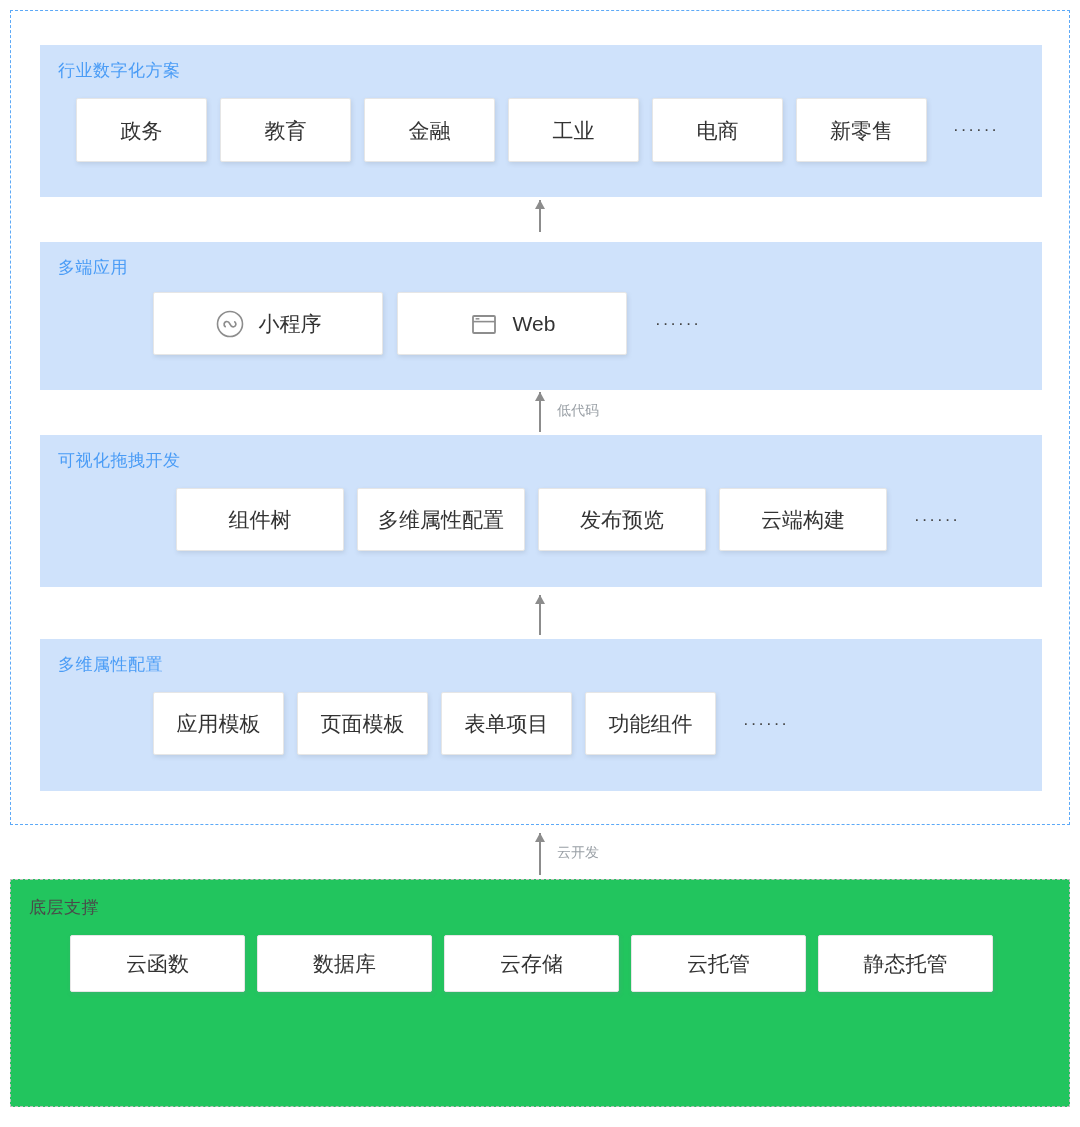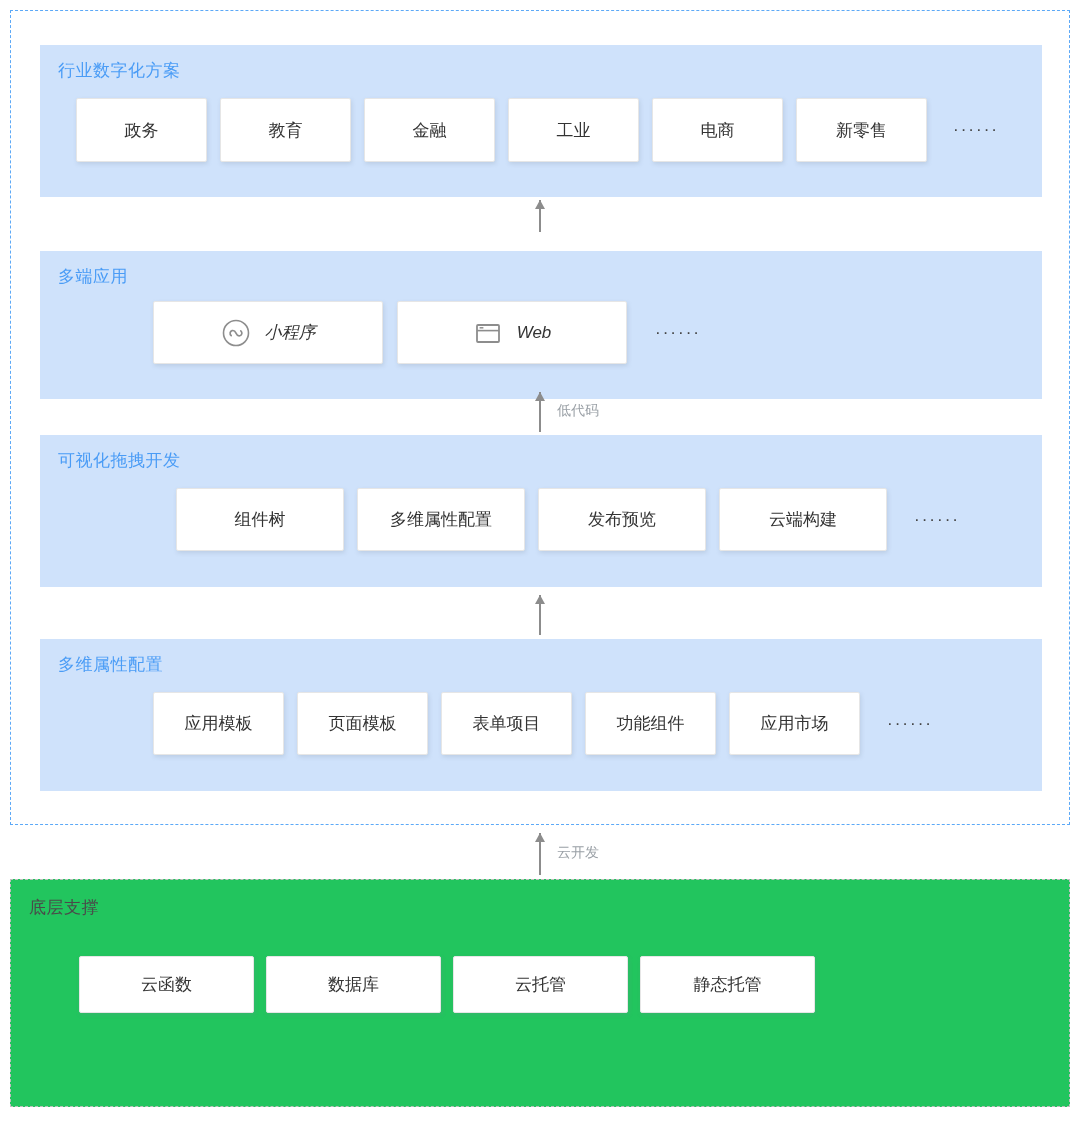--- a/index.html
+++ b/index.html
@@ -66,21 +66,21 @@
 
   .card {
     box-sizing: border-box;
     background: #ffffff;
     border: 1px solid #e6e6e6;
     border-radius: 2px;
     box-shadow: 1px 2px 4px rgba(120,135,155,0.22);
     display: flex;
     align-items: center;
     justify-content: center;
-    font-size: 17px;
+    font-size: 21px;
     color: #333333;
     white-space: nowrap;
   }
   .card .card-label {
     line-height: 1;
   }
 
   .ellipsis {
     font-size: 17px;
     color: #444444;
@@ -89,23 +89,23 @@
     display: inline-block;
   }
 
   
   #layer-industry { top: 45px; height: 152px; }
   #layer-industry .cards { left: 36px; top: 53px; }
   #layer-industry .card { width: 131px; height: 64px; margin-right: 13px; }
   #layer-industry .ellipsis { margin-left: 13px; }
 
   
-  #layer-multiend { top: 251px; height: 148px; }
+  #layer-multiend { top: 242px; height: 148px; }
   #layer-multiend .cards { left: 113px; top: 50px; }
-  #layer-multiend .card { width: 230px; height: 63px; margin-right: 14px; gap: 14px; font-style: italic; }
+  #layer-multiend .card { width: 230px; height: 63px; margin-right: 14px; gap: 14px; }
   #layer-multiend .ellipsis { margin-left: 14px; }
 
   
   #layer-visual { top: 435px; height: 152px; }
   #layer-visual .cards { left: 113px; top: 53px; margin-left: 23px; }
   #layer-visual .card { width: 168px; height: 63px; margin-right: 13px; }
   #layer-visual .ellipsis { margin-left: 14px; }
 
   
   #layer-ecology { top: 639px; height: 152px; }
@@ -121,23 +121,22 @@
     width: 1060px;
     height: 228px;
     box-sizing: border-box;
     border: 1.5px dashed #bfbfbf;
     background: #22c55e;
   }
   .base-panel .layer-title { left: 18px; top: 16px; }
 
   .base-rows {
     position: absolute;
-    left: 68px;
+    left: 59px;
     top: 55px;
-    margin-top: 21px;
   }
   .base-row {
     display: flex;
     align-items: center;
     margin-bottom: 11px;
   }
   .base-row .card {
     width: 175px;
     height: 57px;
     margin-right: 12px;
@@ -280,42 +279,42 @@
       </div>
       <div class="card">
         <span class="card-label">页面模板</span>
       </div>
       <div class="card">
         <span class="card-label">表单项目</span>
       </div>
       <div class="card">
         <span class="card-label">功能组件</span>
       </div>
-      <div class="card">
-        <span class="card-label">应用市场</span>
-      </div>
       <span class="ellipsis">······</span>
     </div>
   </div>
 
   <div class="arrow" id="arrow-4"></div>
   <div class="arrow-label" id="arrow-4-label">云开发</div>
 
   <div class="base-panel">
     <div class="layer-title dark">底层支撑</div>
     <div class="base-rows">
 
       <div class="base-row">
         <div class="card">
           <span class="card-label">云函数</span>
         </div>
         <div class="card">
           <span class="card-label">数据库</span>
         </div>
         <div class="card">
+          <span class="card-label">云存储</span>
+        </div>
+        <div class="card">
           <span class="card-label">云托管</span>
         </div>
         <div class="card">
           <span class="card-label">静态托管</span>
         </div>
       </div>
 
 
     </div>
   </div>

